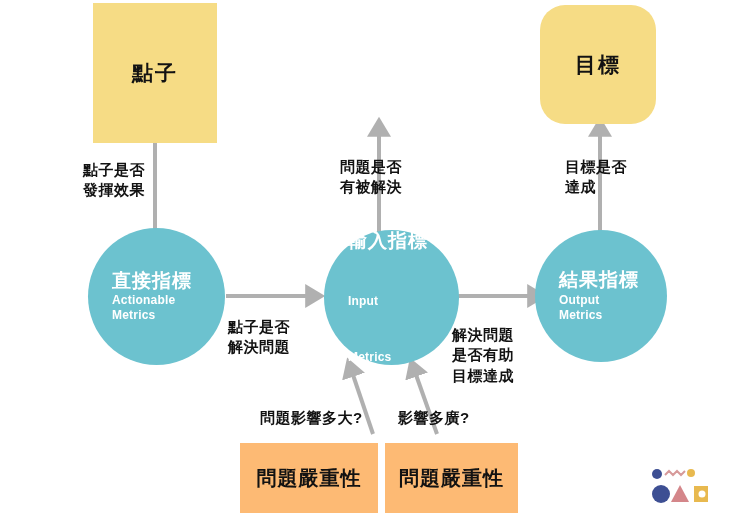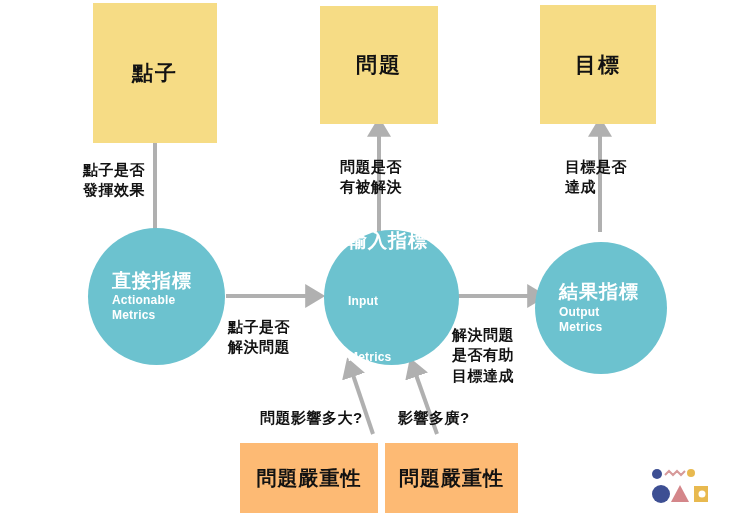--- a/index.html
+++ b/index.html
@@ -110,25 +110,22 @@
     <line x1="452" y1="296" x2="532" y2="296" stroke="#b0b0b0" stroke-width="4" marker-end="url(#head)"></line>
 
     <line x1="373" y1="434" x2="352" y2="372" stroke="#b0b0b0" stroke-width="4" marker-end="url(#head)"></line>
     <line x1="437" y1="434" x2="415" y2="372" stroke="#b0b0b0" stroke-width="4" marker-end="url(#head)"></line>
   </svg>
 
   <div class="node-box box-yellow" style="left:93px; top:3px; width:124px; height:140px;">
     <span>點子</span>
   </div>
 
-  <div class="node-box box-yellow" style="left:320px; top:6px; width:118px; height:118px;">
-    <span>問題</span>
-  </div>
 
-  <div class="node-box box-yellow" style="left:540px; top:5px; width:116px; height:119px;">
+  <div class="node-box box-yellow" style="left:540px; top:5px; width:116px; height:119px;border-radius:25px;">
     <span>目標</span>
   </div>
 
   <div class="edge-label right-align" style="left:45px; top:160px; width:100px;">點子是否
 發揮效果</div>
 
   <div class="edge-label left-align" style="left:340px; top:157px; width:110px;">問題是否
 有被解決</div>
 
   <div class="edge-label left-align" style="left:565px; top:157px; width:110px;">目標是否
@@ -139,21 +136,21 @@
     <div class="en">Actionable</div>
     <div class="en">Metrics</div>
   </div>
 
   <div class="circle" style="left:324px; top:230px; width:135px; height:135px;justify-content:space-between;">
     <div class="cn">輸入指標</div>
     <div class="en">Input</div>
     <div class="en">Metrics</div>
   </div>
 
-  <div class="circle" style="left:535px; top:242px; width:132px; height:132px;">
+  <div class="circle" style="left:535px; top:230px; width:132px; height:132px;">
     <div class="cn">結果指標</div>
     <div class="en">Output</div>
     <div class="en">Metrics</div>
   </div>
 
   <div class="edge-label left-align" style="left:228px; top:317px; width:100px;">點子是否
 解決問題</div>
 
   <div class="edge-label left-align" style="left:452px; top:325px; width:100px;">解決問題
 是否有助

